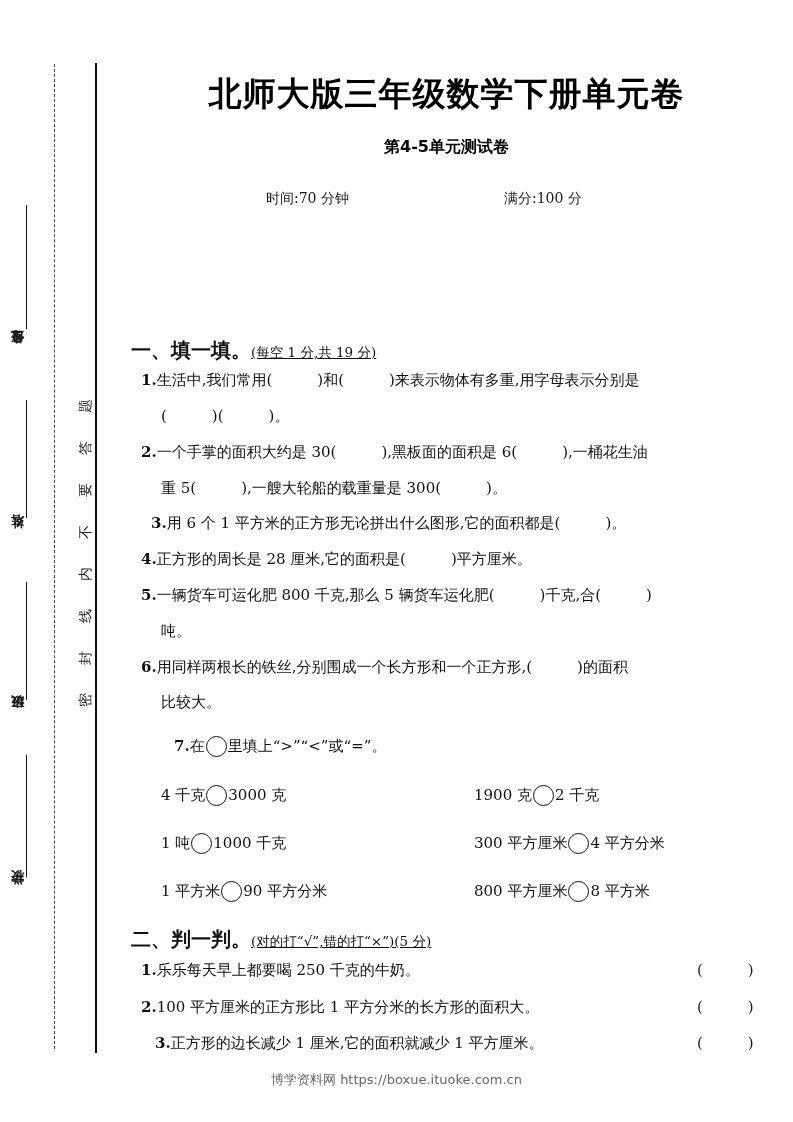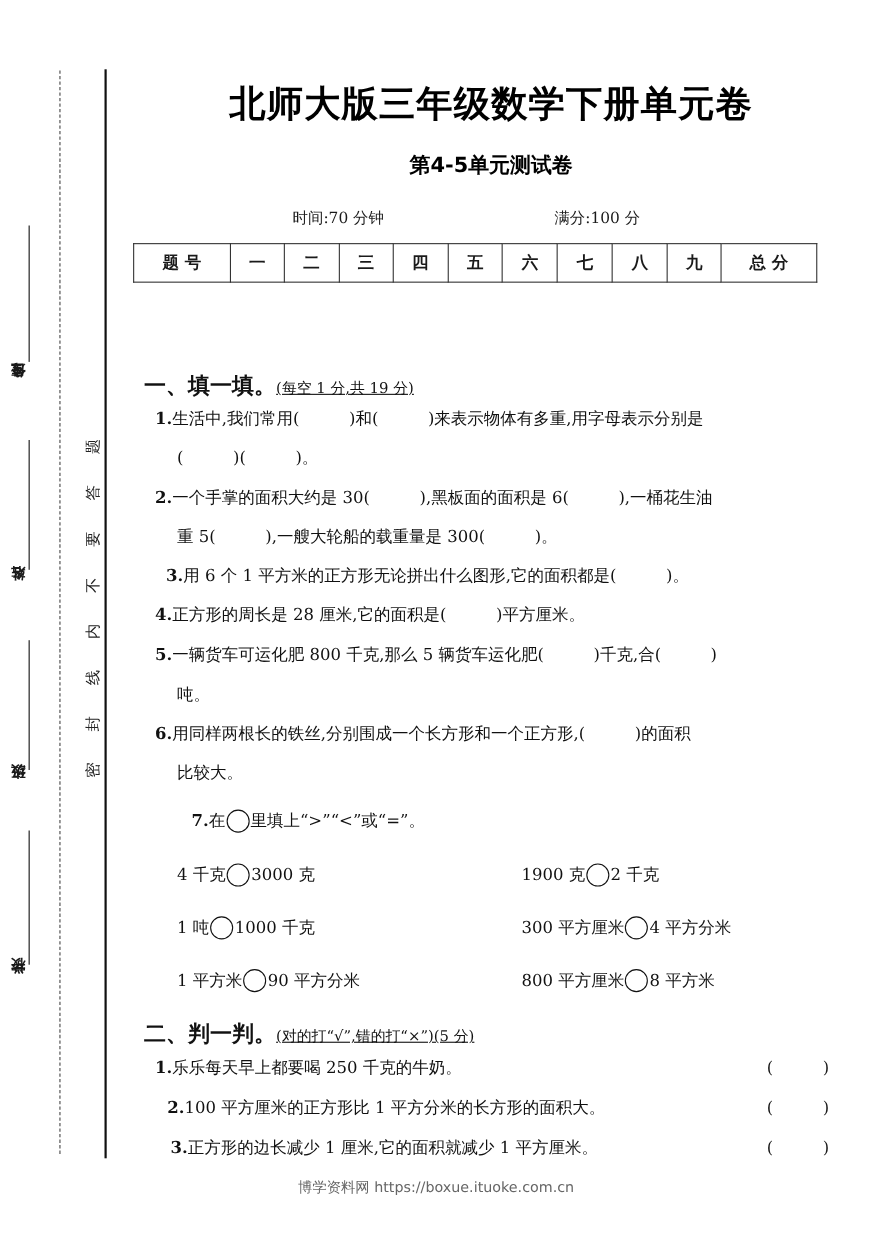--- a/index.html
+++ b/index.html
@@ -20,21 +20,21 @@
   .seal-text {
     position: absolute; left: 74px; top: 398px; width: 22px; height: 310px;
     display: flex; flex-direction: column-reverse; justify-content: space-between; align-items: center;
     font-family: "DejaVu Sans", sans-serif; font-size: 14px; color: #222;
   }
   .seal-text span { display: block; transform: rotate(-90deg); line-height: 16px; }
 
   .title { position: absolute; left: 100px; width: 693px; top: 72px; text-align: center;
     font-family: "DejaVu Sans", sans-serif; font-weight: bold; font-size: 33px; letter-spacing: 1px; color: #000; }
   .subtitle { position: absolute; left: 100px; width: 693px; top: 137px; text-align: center;
-    font-family: "DejaVu Sans", sans-serif; font-weight: bold; font-size: 19px; color: #000; }
+    font-family: "DejaVu Sans", sans-serif; font-weight: bold; font-size: 16px; color: #000; }
   .meta { position: absolute; top: 190px; font-size: 14px; }
 
   table.score { position: absolute; left: 121px; top: 221px; border-collapse: collapse; width: 622px; }
   table.score td { border: 1.5px solid #333; height: 33px; text-align: center; padding: 0;
     font-family: "DejaVu Sans", sans-serif; font-weight: bold; font-size: 15px; }
   table.score tr:first-child td { height: 34px; }
 
   .line { position: absolute; font-size: 15px; white-space: nowrap; color: #111; }
   .sec-head { font-family: "DejaVu Sans", sans-serif; font-weight: bold; font-size: 20px; margin-left: 19px; }
   .sec-note { font-size: 13.5px; text-decoration: underline; }
@@ -87,33 +87,20 @@
       <col style="width:49px">
       <col style="width:50px">
     <col style="width:50px">
       <col style="width:50px">
       <col style="width:50px">
       <col style="width:50px">
       <col style="width:49px">
       <col style="width:87px">
   </colgroup>
   <tbody>
-      <tr>
-    <td>题 号</td>
-    <td>一</td>
-    <td>二</td>
-    <td>三</td>
-    <td>四</td>
-    <td>五</td>
-    <td>六</td>
-    <td>七</td>
-    <td>八</td>
-    <td>九</td>
-    <td>总 分</td>
-  </tr>
 </tbody>
   </table>
 
 <div class="line" style="left:112px;top:337px;">
   <span class="sec-head">一、填一填。</span><span class="sec-note">(每空 1 分,共 19 分)</span>
 </div>
 
 <div class="line" style="left:141px;top:371px;">
   <span class="qnum">1.</span><span>生活中,我们常用(　　　)和(　　　)来表示物体有多重,用字母表示分别是</span>
 </div>
@@ -167,21 +154,21 @@
 
 <div class="line" style="left:112px;top:926px;">
   <span class="sec-head">二、判一判。</span><span class="sec-note">(对的打“√”,错的打“×”)(5 分)</span>
 </div>
 
 <div class="line" style="left:141px;top:961px;">
   <span class="qnum">1.</span><span>乐乐每天早上都要喝 250 千克的牛奶。</span>
 </div>
 <div class="judge" style="top:961px;">(　　　)</div>
 
-<div class="line" style="left:152px;top:998px;">
+<div class="line" style="left:141px;top:998px;">
   <span class="qnum">2.</span><span>100 平方厘米的正方形比 1 平方分米的长方形的面积大。</span>
 </div>
 <div class="judge" style="top:998px;">(　　　)</div>
 
 <div class="line" style="left:155px;top:1034px;text-align:right;">
   <span class="qnum">3.</span><span>正方形的边长减少 1 厘米,它的面积就减少 1 平方厘米。</span>
 </div>
 <div class="judge" style="top:1034px;">(　　　)</div>
 
 <div class="footer">博学资料网 https://boxue.ituoke.com.cn</div>

